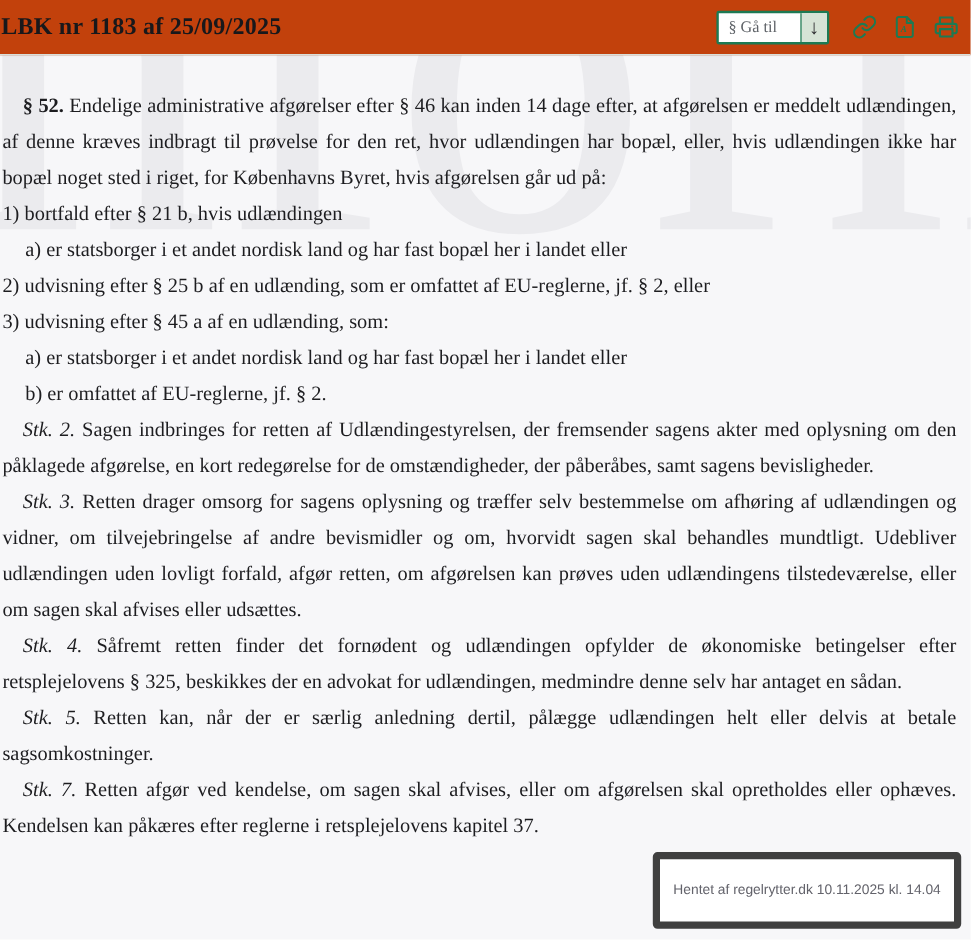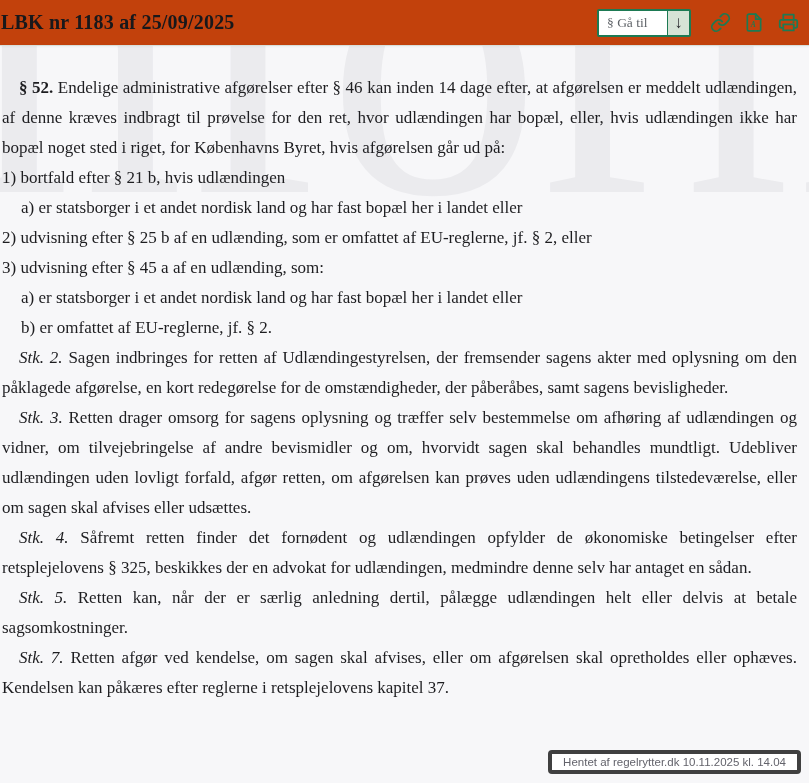--- a/index.html
+++ b/index.html
@@ -103,23 +103,23 @@
   .indent{text-indent:17px;}
   .sub{padding-left:19px;}
   .lead-bold{font-weight:700;}
   .lead-italic{font-style:italic;}
   
   .fetch-badge{
     position:absolute;
     right:8px;bottom:9px;
     z-index:3;
     background:#ffffff;
-    border:4px solid #404040;
+    border:6px solid #404040;
     border-radius:4px;
-    padding:2px 11px;
+    padding:20px 11px;
     font-family:"Liberation Sans", sans-serif;
     font-size:11.5px;
     color:#63636b;
     white-space:nowrap;
   }
 </style>
 </head>
 <body>
 
 <div class="screen">

